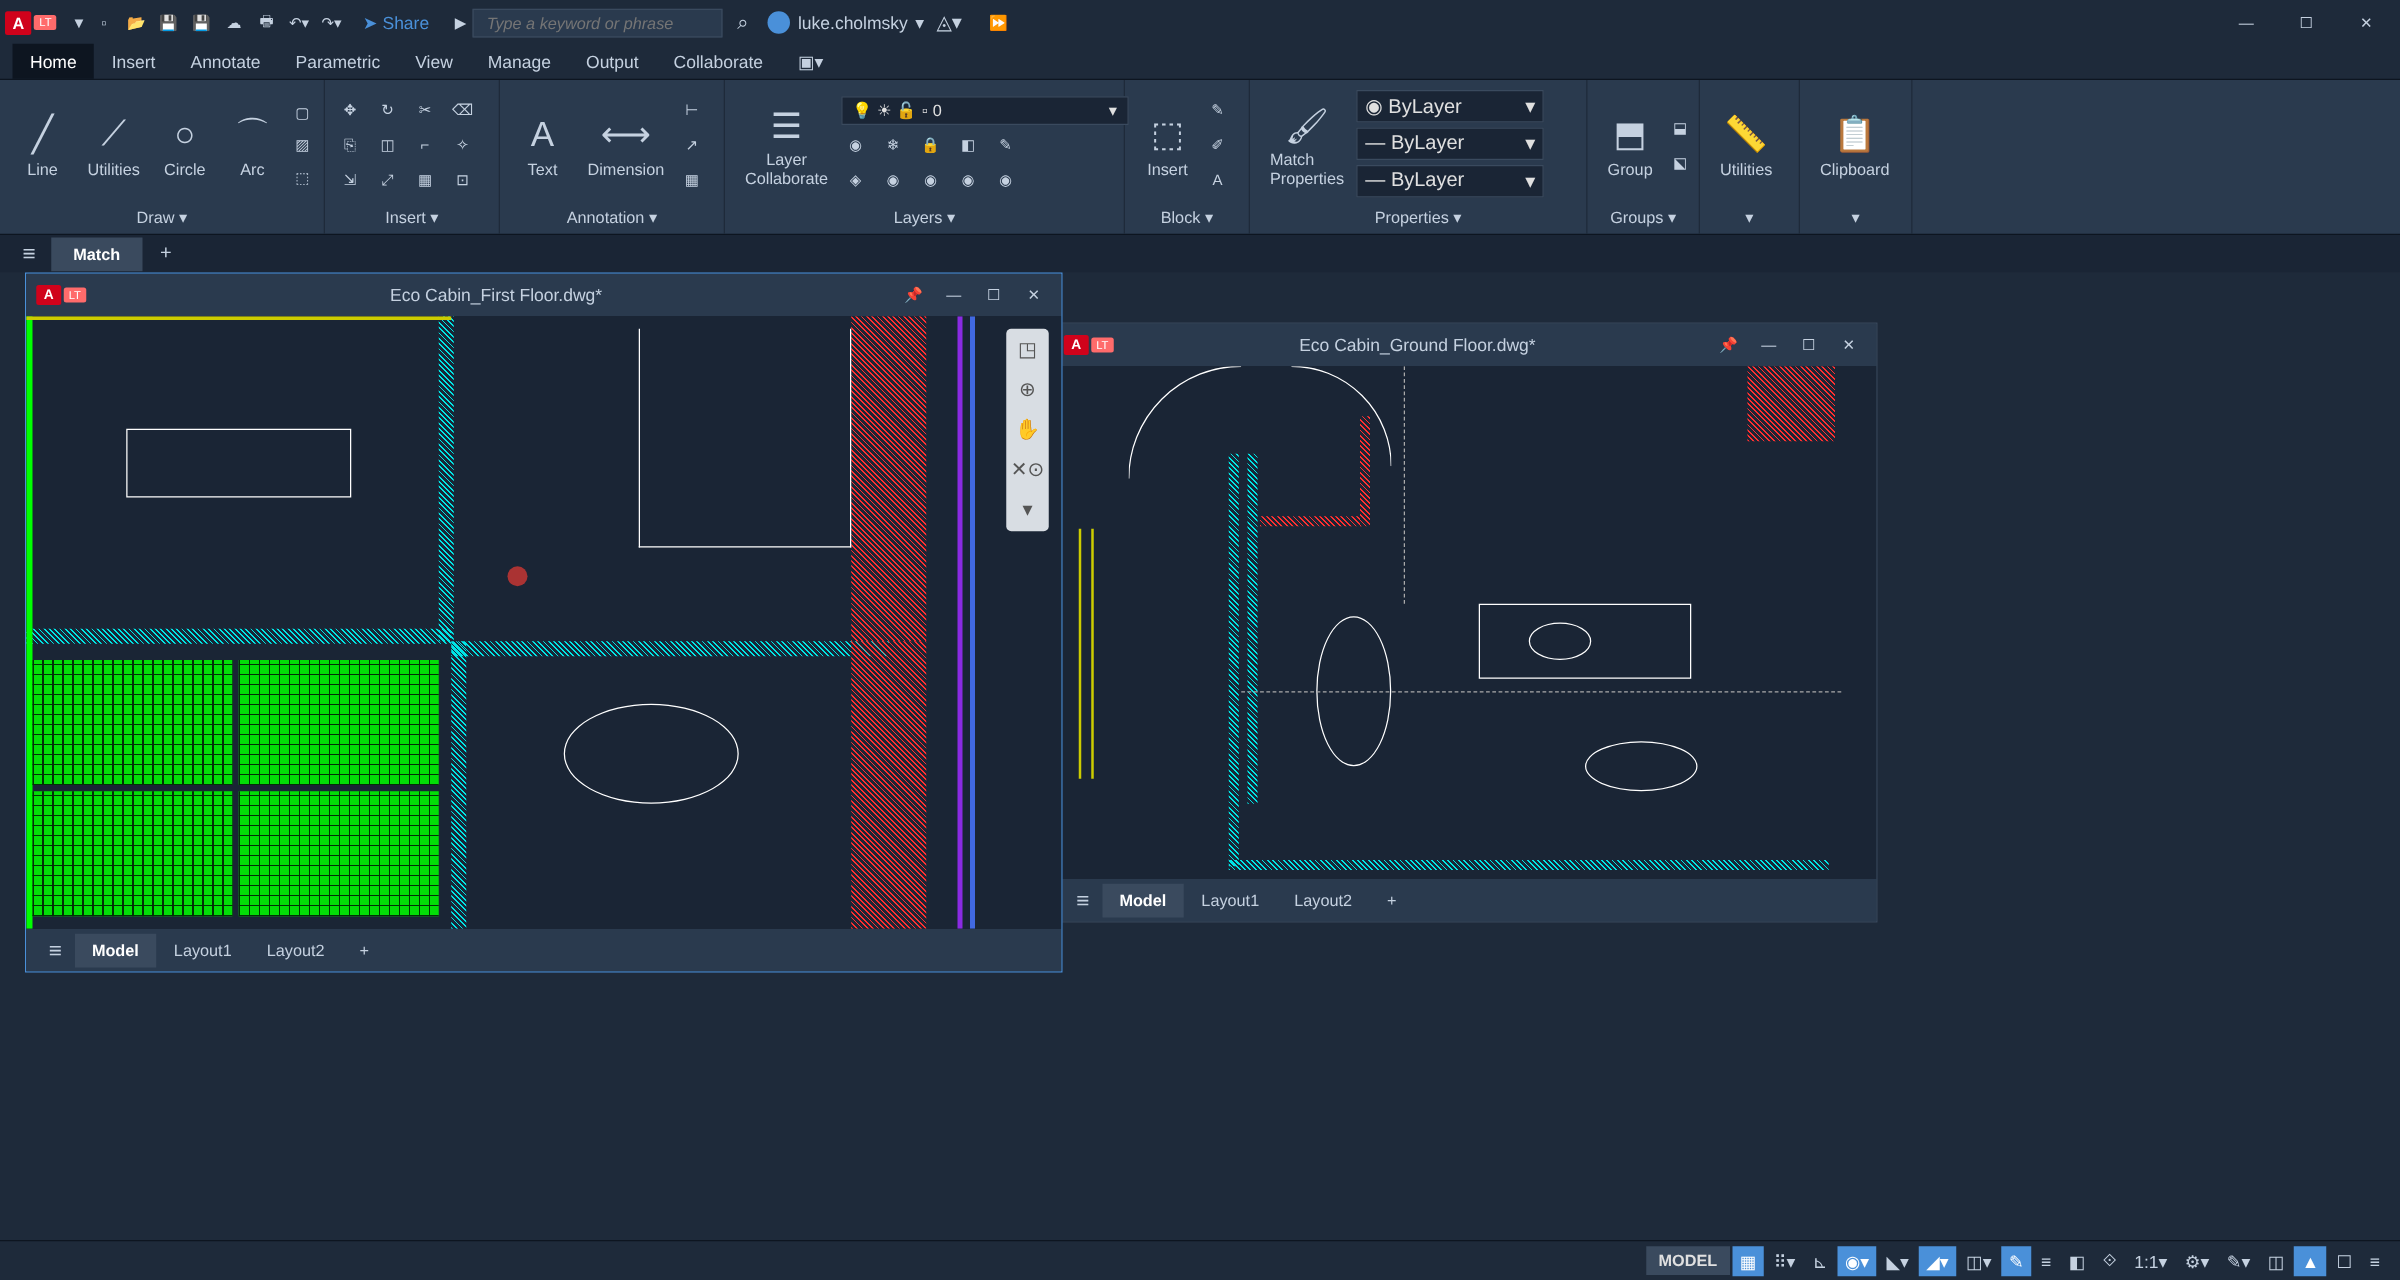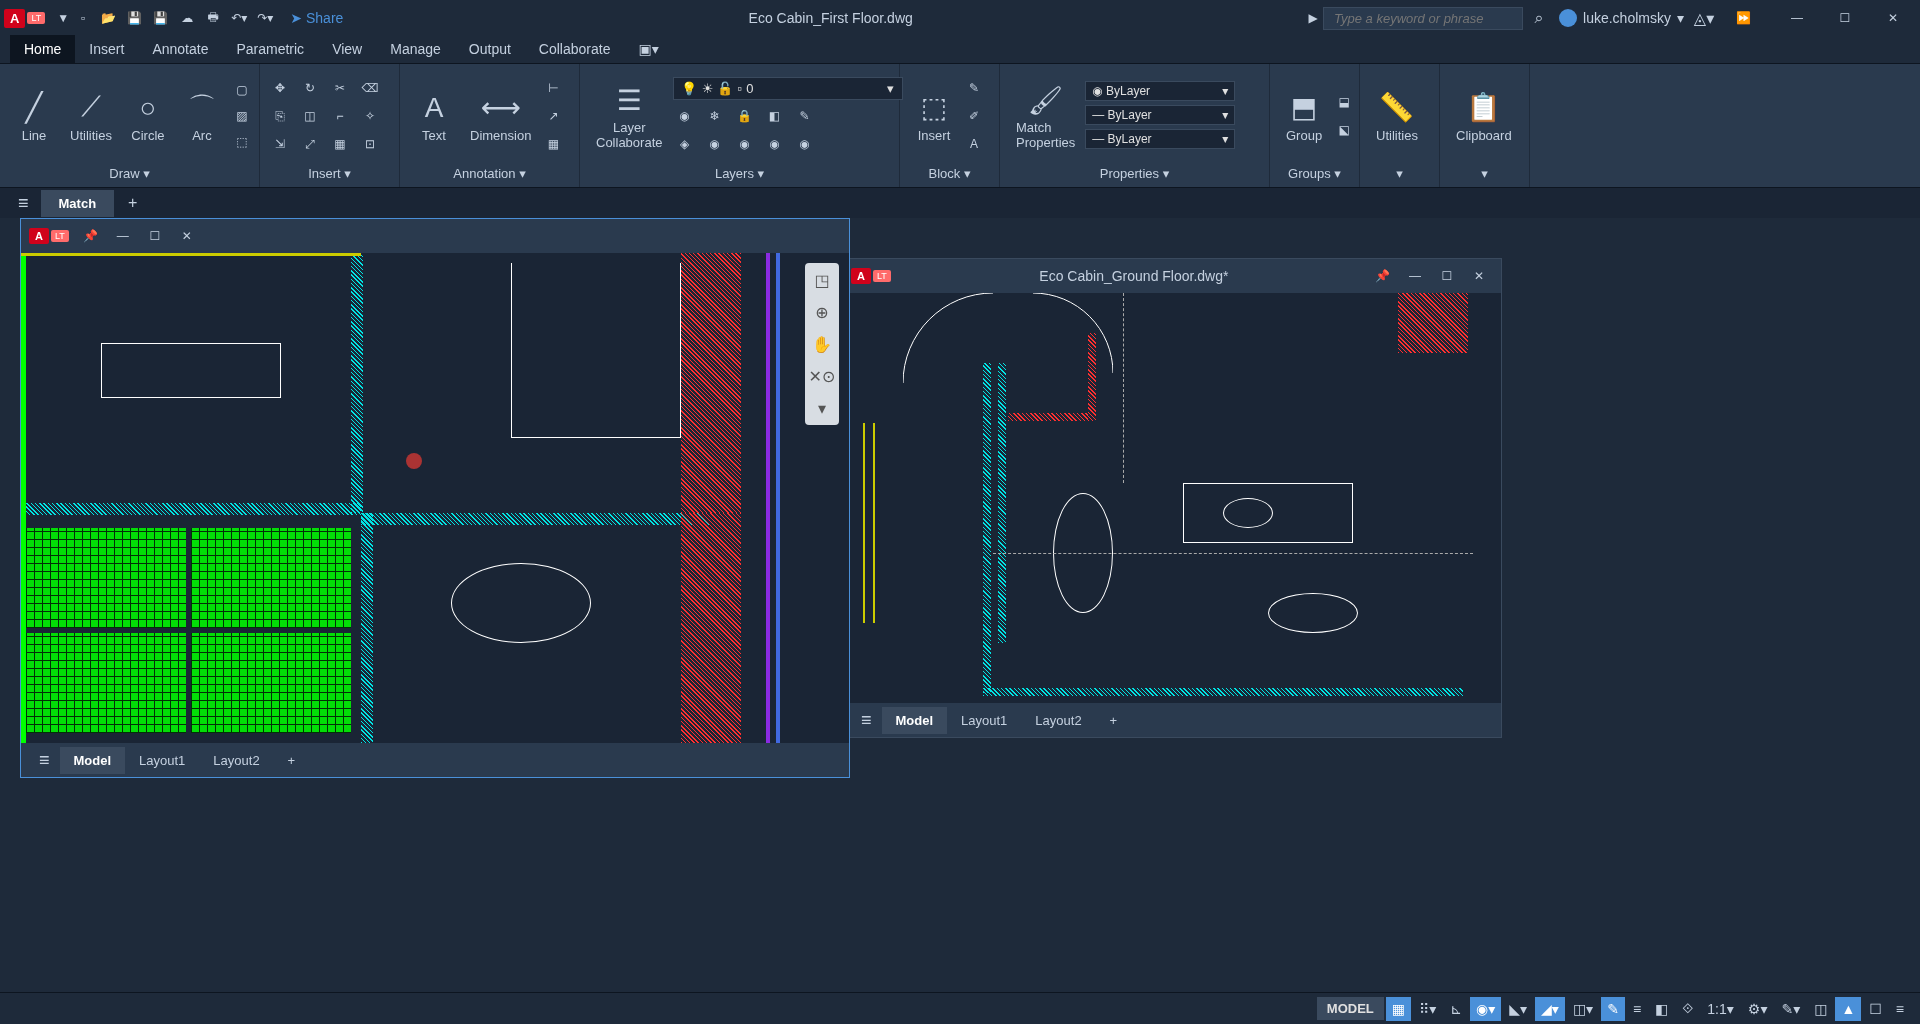--- a/index.html
+++ b/index.html
@@ -23,21 +23,21 @@
 
 .ribbon{height:124px;background:#2a3a4e;display:flex;border-bottom:1px solid #0d1520}
 .panel{border-right:1px solid #1e2a3a;padding:4px 8px;display:flex;flex-direction:column}
 .panel-body{flex:1;display:flex;align-items:center;gap:2px}
 .panel-title{text-align:center;color:#c5d1e0;font-size:13px;padding:2px}
 .big-btn{display:flex;flex-direction:column;align-items:center;gap:2px;padding:4px 8px;cursor:pointer;color:#c5d1e0;font-size:13px}
 .big-icon{width:36px;height:36px;display:flex;align-items:center;justify-content:center;font-size:28px}
 .small-grid{display:grid;grid-template-columns:repeat(3,24px);gap:2px}
 .sm-btn{width:24px;height:24px;display:flex;align-items:center;justify-content:center;cursor:pointer;color:#c5d1e0}
 .layer-combo{background:#1a2535;border:1px solid #3a4a5e;padding:3px 8px;width:230px;display:flex;align-items:center;gap:4px;font-size:13px}
-.prop-combo{background:#1a2535;border:1px solid #3a4a5e;padding:2px 6px;width:150px;margin-bottom:2px;font-size:12px;display:flex;align-items:center;justify-content:space-between}
+.prop-combo{background:#1a2535;border:1px solid #3a4a5e;padding:2px 6px;width:150px;margin-bottom:2px;font-size:16px;display:flex;align-items:center;justify-content:space-between}
 
 .doc-tabs{height:30px;background:#1a2535;display:flex;align-items:center;padding-left:8px;gap:2px}
 .hamburger{padding:0 10px;font-size:18px;color:#c5d1e0;cursor:pointer}
 .doc-tab{padding:6px 18px;background:#2a3a4e;color:#c5d1e0;cursor:pointer;font-size:13px}
 .doc-tab.active{background:#3a4a5e;color:#fff;font-weight:bold}
 .doc-tab-add{padding:6px 12px;color:#c5d1e0;cursor:pointer;font-size:16px}
 
 .workspace{position:relative;height:760px;background:#1e2a3a}
 
 .float-win{position:absolute;background:#1a2535;border:1px solid #4a90d9;display:flex;flex-direction:column}
@@ -82,21 +82,20 @@
     <span class="qat-btn">💾</span>
     <span class="qat-btn">☁</span>
     <span class="qat-btn">🖶</span>
     <span class="qat-btn">↶▾</span>
     <span class="qat-btn">↷▾</span>
   </div>
   <div class="share-btn">
     <span>➤</span>
     <span>Share</span>
   </div>
-  <div class="title-center">Eco Cabin_First Floor.dwg</div>
   <span class="qat-btn">▶</span>
   <input class="search-box" placeholder="Type a keyword or phrase" style="">
   <span class="qat-btn" style="margin-left:6px;font-size:16px">⌕</span>
   <div class="user-area">
     <span class="user-icon"></span>
     <span>luke.cholmsky</span>
     <span>▾</span>
   </div>
   <span class="qat-btn" style="font-size:16px">◬▾</span>
   <span class="qat-btn" style="margin:0 20px">⏩</span>
@@ -343,20 +342,21 @@
       <div class="layout-tab">Layout1</div>
       <div class="layout-tab">Layout2</div>
       <div class="layout-tab">+</div>
     </div>
   </div>
 
   <div class="float-win" style="left:20px;top:0;width:830px;height:560px">
     <div class="fw-title">
       <span class="app-badge" style="font-size:11px">A</span>
       <span class="lt-badge">LT</span>
+      <span class="fw-title-text">Eco Cabin_First Floor.dwg*</span>
       <div class="fw-controls">
         <span class="fw-btn">📌</span>
         <span class="fw-btn">—</span>
         <span class="fw-btn">☐</span>
         <span class="fw-btn">✕</span>
       </div>
     </div>
     <div class="canvas">
 
       <div class="wall-c" style="left:0;top:250px;width:340px;height:12px"></div>

